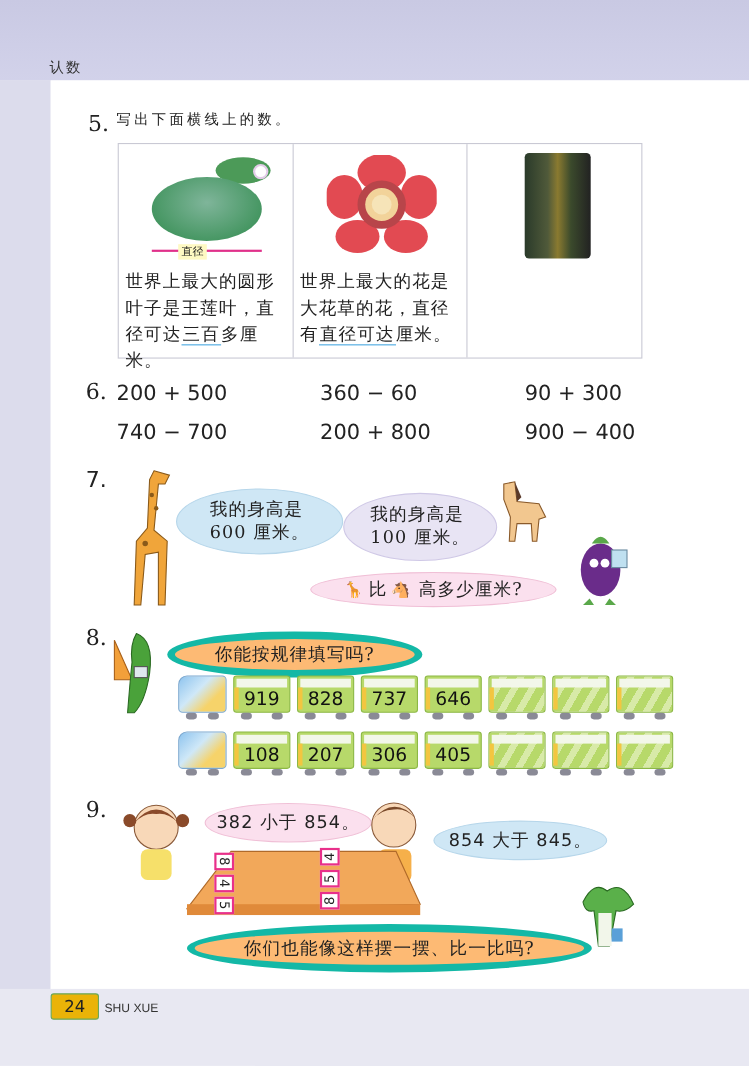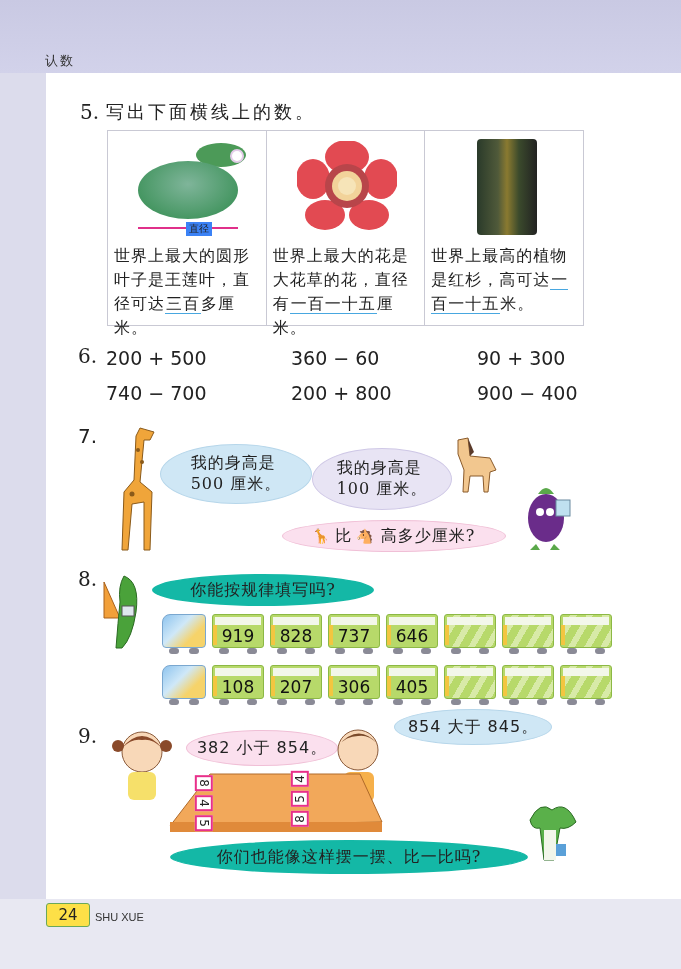--- a/index.html
+++ b/index.html
@@ -2,57 +2,57 @@
 <html><head>
 <meta charset="utf-8">
 <style>
   html,body{margin:0;padding:0;}
   body{width:681px;height:969px;position:relative;overflow:hidden;background:#e8e8f2;font-family:"DejaVu Serif",serif;color:#222;}
   .topband{position:absolute;left:0;top:0;width:681px;height:73px;background:linear-gradient(#c9c9e3,#d2d2ea);}
   .header-title{position:absolute;left:45px;top:52px;font-size:13px;color:#333;letter-spacing:2px;}
   .leftband{position:absolute;left:0;top:73px;width:46px;height:826px;background:#dcdcec;}
   .page{position:absolute;left:46px;top:73px;width:635px;height:826px;background:#fff;}
   .qnum{position:absolute;font-size:20px;font-family:"DejaVu Serif",serif;}
-  .q5title{position:absolute;left:106px;top:100px;font-size:18px;letter-spacing:3px;}
+  .q5title{position:absolute;left:106px;top:100px;font-size:13px;letter-spacing:3px;}
   .cards{position:absolute;left:107px;top:130px;width:475px;height:194px;border:1.5px solid #c9c9d4;display:flex;}
   .card{flex:1;border-right:1.5px solid #c9c9d4;position:relative;}
   .card:last-child{border-right:none;}
   .card-text{position:absolute;left:6px;right:4px;top:113px;font-size:16px;line-height:24px;letter-spacing:1px;}
   .ul{border-bottom:1.5px solid #48a7e0;padding:0 1px;}
   .leaf{position:absolute;left:30px;top:30px;width:100px;height:58px;border-radius:50%;background:radial-gradient(ellipse at 50% 40%,#7fb59a,#2f8a4c);}
   .leaf2{position:absolute;left:88px;top:12px;width:50px;height:24px;border-radius:50%;background:#4c9a58;}
   .lotus{position:absolute;left:124px;top:20px;width:10px;height:10px;border-radius:50%;background:#fff;box-shadow:0 0 0 2px #e3cce8;}
   .dia{position:absolute;left:30px;top:96px;width:100px;height:0;border-top:2px solid #e0308a;}
-  .dia-label{position:absolute;left:78px;top:91px;font-size:10px;background:#3b82f6;padding:0 3px;}
+  .dia-label{position:absolute;left:54px;top:91px;font-size:10px;background:#fef9c3;padding:0 3px;}
   .flower{position:absolute;left:30px;top:10px;width:100px;height:90px;}
   .tree{position:absolute;left:52px;top:8px;width:60px;height:96px;background:linear-gradient(90deg,#2a3a2a,#505a3a 35%,#8a7a30 50%,#3b4a2c 70%,#222);border-radius:4px;}
   .expr{position:absolute;font-family:"DejaVu Sans",sans-serif;font-size:19px;color:#222;}
   .bubble{position:absolute;border-radius:50%;display:flex;align-items:center;justify-content:center;text-align:left;font-size:16px;letter-spacing:1px;}
   .b-blue{background:#cfe7f5;border:1px solid #b6d6ea;}
   .b-lilac{background:#e8e4f4;border:1px solid #cfc8e6;}
   .b-pink{background:#fbe0ee;border:1px solid #f0bfd6;}
-  .b-gray{background:#14b8a6;border:2px solid #14b8a6;}
+  .b-gray{background:#fdba74;border:7px solid #14b8a6;}
   .train-row{position:absolute;left:150px;display:flex;gap:6px;align-items:flex-end;padding-left:12px;}
   .engine{width:42px;height:32px;border-radius:8px 4px 4px 4px;background:linear-gradient(135deg,#8fc4ee,#cfe8f8 40%,#f6d36a 70%);border:1px solid #7aa7cf;position:relative;}
   .car{width:50px;height:32px;background:#b7d96a;border:1px solid #8cb845;border-radius:3px;position:relative;display:flex;align-items:flex-end;justify-content:center;}
   .car::before{content:"";position:absolute;left:2px;right:2px;top:2px;height:8px;background:#f3f7ea;}
   .car::after{content:"";position:absolute;left:0;top:10px;width:4px;height:20px;background:#f3c640;}
   .car.empty{background:repeating-linear-gradient(120deg,#b7d96a 0 8px,#d8eaa8 8px 14px);}
   .car-num{font-family:"DejaVu Sans",sans-serif;font-size:17px;color:#111;position:relative;z-index:1;margin-bottom:1px;}
   .wheels{position:absolute;bottom:-7px;left:6px;right:6px;height:6px;display:flex;justify-content:space-between;}
   .wheels i{width:10px;height:6px;border-radius:3px;background:#8a8a96;}
   .giraffe{position:absolute;left:110px;top:422px;width:52px;height:130px;}
   .horse{position:absolute;left:450px;top:436px;width:48px;height:60px;}
   .eggplant{position:absolute;left:516px;top:478px;width:60px;height:75px;}
   .cucumber{position:absolute;left:100px;top:572px;width:50px;height:86px;}
   .table{position:absolute;left:150px;top:766px;width:240px;height:66px;}
   .cabbage{position:absolute;left:520px;top:800px;width:60px;height:72px;}
   .girl{position:absolute;left:112px;top:724px;width:60px;height:80px;}
   .boy{position:absolute;left:330px;top:722px;width:60px;height:84px;}
-  .footer-page{position:absolute;left:46px;top:903px;width:42px;height:22px;background:#fde047;border:1px solid #6aa85a;border-radius:3px;font-family:"DejaVu Sans",sans-serif;font-size:15px;display:flex;align-items:center;justify-content:center;color:#222;}
+  .footer-page{position:absolute;left:46px;top:903px;width:42px;height:22px;background:#eab308;border:1px solid #6aa85a;border-radius:3px;font-family:"DejaVu Sans",sans-serif;font-size:15px;display:flex;align-items:center;justify-content:center;color:#222;}
   .footer-label{position:absolute;left:95px;top:911px;font-family:"Liberation Sans",sans-serif;font-size:11px;color:#333;}
 </style>
 </head>
 <body>
 
 <div class="topband"></div>
 <div class="header-title">认数</div>
 <div class="leftband"></div>
 <div class="page"></div>
 
@@ -73,25 +73,24 @@
         <ellipse cx="50" cy="16" rx="22" ry="17"></ellipse>
           <ellipse cx="84" cy="38" rx="17" ry="20"></ellipse>
         <ellipse cx="72" cy="74" rx="20" ry="15"></ellipse>
           <ellipse cx="28" cy="74" rx="20" ry="15"></ellipse>
         <ellipse cx="16" cy="38" rx="17" ry="20"></ellipse>
       </g>
       <circle cx="50" cy="45" r="22" fill="#b8454a"></circle>
       <circle cx="50" cy="45" r="15" fill="#f2d39a"></circle>
       <circle cx="50" cy="45" r="9" fill="#f6e4b8"></circle>
     </svg>
-    <div class="card-text"><span>世界上最大的花是大花草的花，直径有</span><span class="ul">一百一十五</span><span>厘米。</span></div>
+    <div class="card-text"><span>世界上最大的花是大花草的花，直径有</span><span class="ul">直径可达</span><span>厘米。</span></div>
   </div>
   <div class="card">
     <div class="tree"></div>
-    <div class="card-text"><span>世界上最高的植物是红杉，高可达</span><span class="ul">一百一十五</span><span>米。</span></div>
   </div>
 </div>
 
 <div class="qnum" style="left:78px;top:344px;">6.</div>
 <div class="expr" style="left:106px;top:347px;">200 + 500</div>
 <div class="expr" style="left:291px;top:347px;">360 − 60</div>
 <div class="expr" style="left:477px;top:347px;">90 + 300</div>
 <div class="expr" style="left:106px;top:382px;">740 − 700</div>
 <div class="expr" style="left:291px;top:382px;">200 + 800</div>
 <div class="expr" style="left:477px;top:382px;">900 − 400</div>
@@ -99,21 +98,21 @@
 <div class="qnum" style="left:78px;top:424px;font-family:'DejaVu Sans',sans-serif;">7.</div>
 <svg class="giraffe" viewBox="0 0 52 130">
   <path d="M30 6 L44 10 L40 18 L34 18 L30 60 L42 70 L40 128 L34 128 L34 80 L22 82 L18 128 L12 128 L14 70 L24 58 L26 14 Z" fill="#f0a53a" stroke="#8a5a1a" stroke-width="1"></path>
   <circle cx="22" cy="72" r="2.5" fill="#8a5a1a"></circle>
     <circle cx="32" cy="40" r="2" fill="#8a5a1a"></circle>
     <circle cx="28" cy="28" r="2" fill="#8a5a1a"></circle>
 </svg>
 <div class="bubble b-blue" style="left:160px;top:444px;width:150px;height:58px;">
   <div>
       <div>我的身高是</div>
-      <div>500 厘米。</div>
+      <div>600 厘米。</div>
     </div>
 </div>
 <div class="bubble b-lilac" style="left:312px;top:448px;width:138px;height:60px;">
   <div>
       <div>我的身高是</div>
       <div>100 厘米。</div>
     </div>
 </div>
 <svg class="horse" viewBox="0 0 48 60">
   <path d="M8 4 L18 2 L20 20 L40 22 L46 34 L40 36 L38 56 L34 56 L33 40 L20 40 L18 56 L13 56 L14 34 L8 18 Z" fill="#f2c78f" stroke="#8a5a2a" stroke-width="1"></path>
@@ -267,21 +266,21 @@
   <rect x="16" y="48" width="28" height="28" rx="6" fill="#f6e06a"></rect>
 </svg>
 <div class="bubble b-pink" style="left:186px;top:730px;width:150px;height:34px;font-family:'DejaVu Sans',sans-serif;">
   <span>382 小于 854。</span>
 </div>
 <svg class="boy" viewBox="0 0 60 84">
   <circle cx="28" cy="28" r="20" fill="#f8d8b8" stroke="#8a5a3a"></circle>
   <path d="M8 24 Q28 0 48 22 Q38 12 28 14 Q16 14 8 24 Z" fill="#7a4a2a"></path>
   <rect x="14" y="50" width="30" height="30" rx="6" fill="#f6b04a"></rect>
 </svg>
-<div class="bubble b-blue" style="left:394px;top:709px;width:156px;height:34px;font-family:'DejaVu Sans',sans-serif;">
+<div class="bubble b-blue" style="left:394px;top:746px;width:156px;height:34px;font-family:'DejaVu Sans',sans-serif;">
   <span>854 大于 845。</span>
 </div>
 <svg class="table" viewBox="0 0 240 66">
   <path d="M20 60 L60 8 L210 8 L232 56 Z" fill="#f2a85a" stroke="#b06a2a"></path>
   <rect x="20" y="56" width="212" height="10" fill="#e08a3a"></rect>
 </svg>
 <div style="position:absolute;left:196px;top:774px;display:flex;flex-direction:column;gap:2px;">
   <span style="background:#fff;border:2px solid #e8308a;font-family:'DejaVu Sans',sans-serif;font-size:12px;padding:0 2px;transform:rotate(90deg);">8</span>
   <span style="background:#fff;border:2px solid #e8308a;font-family:'DejaVu Sans',sans-serif;font-size:12px;padding:0 2px;transform:rotate(90deg);">4</span>
   <span style="background:#fff;border:2px solid #e8308a;font-family:'DejaVu Sans',sans-serif;font-size:12px;padding:0 2px;transform:rotate(90deg);">5</span>

